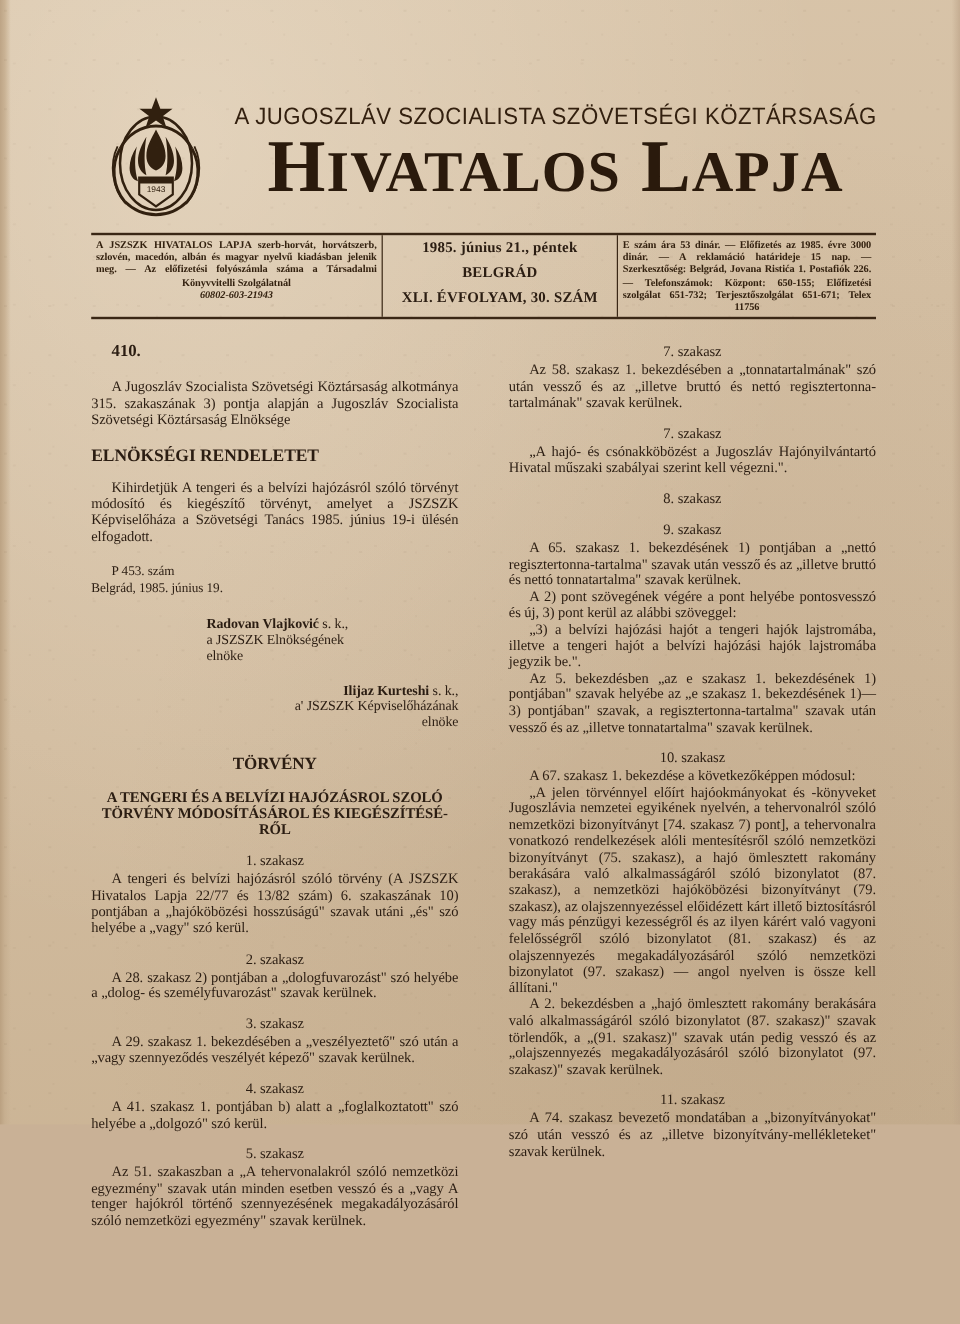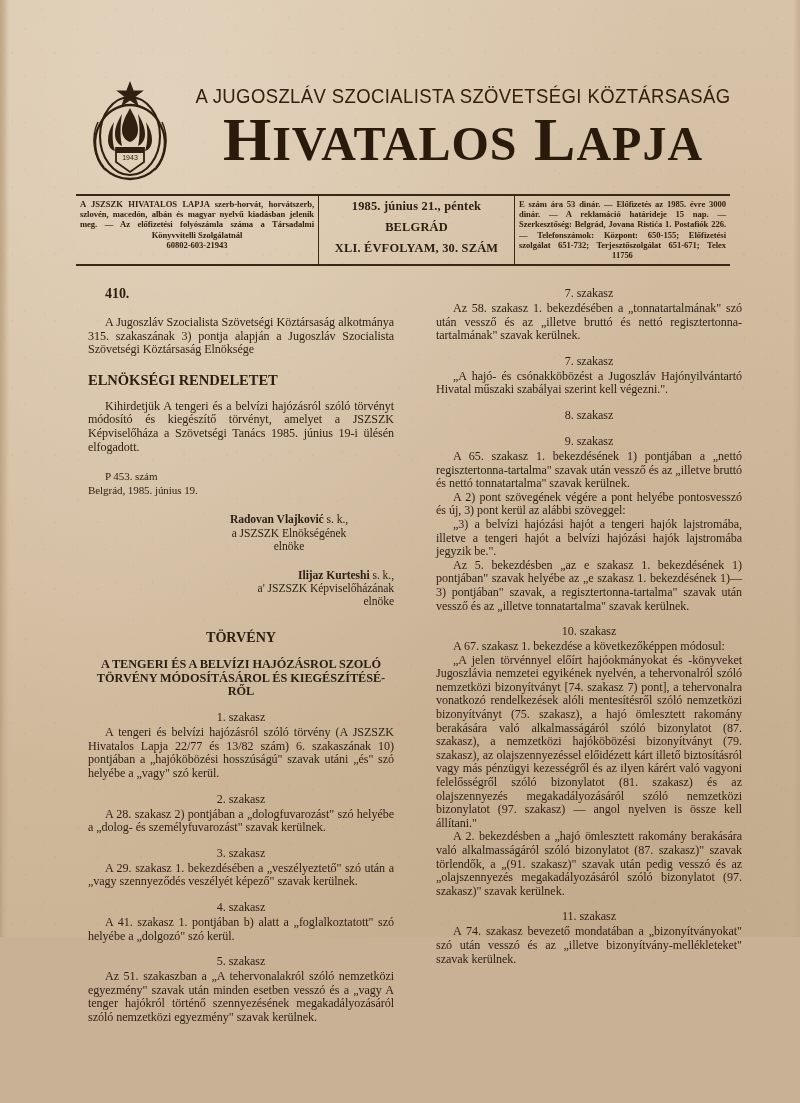--- a/index.html
+++ b/index.html
@@ -107,34 +107,33 @@
   .mini {
     font-family: "Liberation Serif", serif;
     font-size: 8.6px;
     line-height: 10.2px;
     text-align: justify;
     text-align-last: center;
     font-weight: 700;
     color: #33210f;
     letter-spacing: -.05px;
   }
-  .mini-acct { display: block; text-align: center; }
+  .mini-acct { display: block; text-align: center; font-style: italic; }
   .center-block { text-align: center; padding-top: 4px; }
   .center-block div { font-weight: 700; letter-spacing: .2px; }
   .cb-date { font-size: 12.4px; margin-bottom: 6px; }
   .cb-city { font-size: 12.4px; margin-bottom: 6px; letter-spacing: 1px; }
   .cb-vol  { font-size: 12.4px; letter-spacing: .3px; }
 
   
   .cols {
     position: absolute;
     left: 76px; top: 286px;
     width: 654px; height: 780px;
     display: flex;
-    margin-left: 12px;
   }
   .col { width: 306px; }
   .gutter { width: 42px; }
   .col p, .col div { letter-spacing: -.06px; }
 
   .body-text {
     font-size: 12.1px;
     line-height: 13.6px;
     text-align: justify;
     margin: 0;
@@ -171,21 +170,21 @@
     text-align: center;
     letter-spacing: 3.2px;
     margin: 20px 0 12px;
   }
   .sign-block {
     margin-top: 16px;
     text-align: center;
     font-size: 11.6px;
     line-height: 13.4px;
   }
-  .sign-right { text-align: center; margin-left: 96px; }
+  .sign-right { text-align: left; margin-left: 96px; }
   .sign-mid { text-align: right; margin-left: 10px; margin-top: 15px; }
   .sign-name { font-weight: 700; }
   .sign-name .light { font-weight: 400; }
   .plain-line {
     font-size: 11px;
     line-height: 13.6px;
     margin: 0;
   }
   .pl-indent { margin-left: 17px; }
   .gap-m { height: 16px; }

